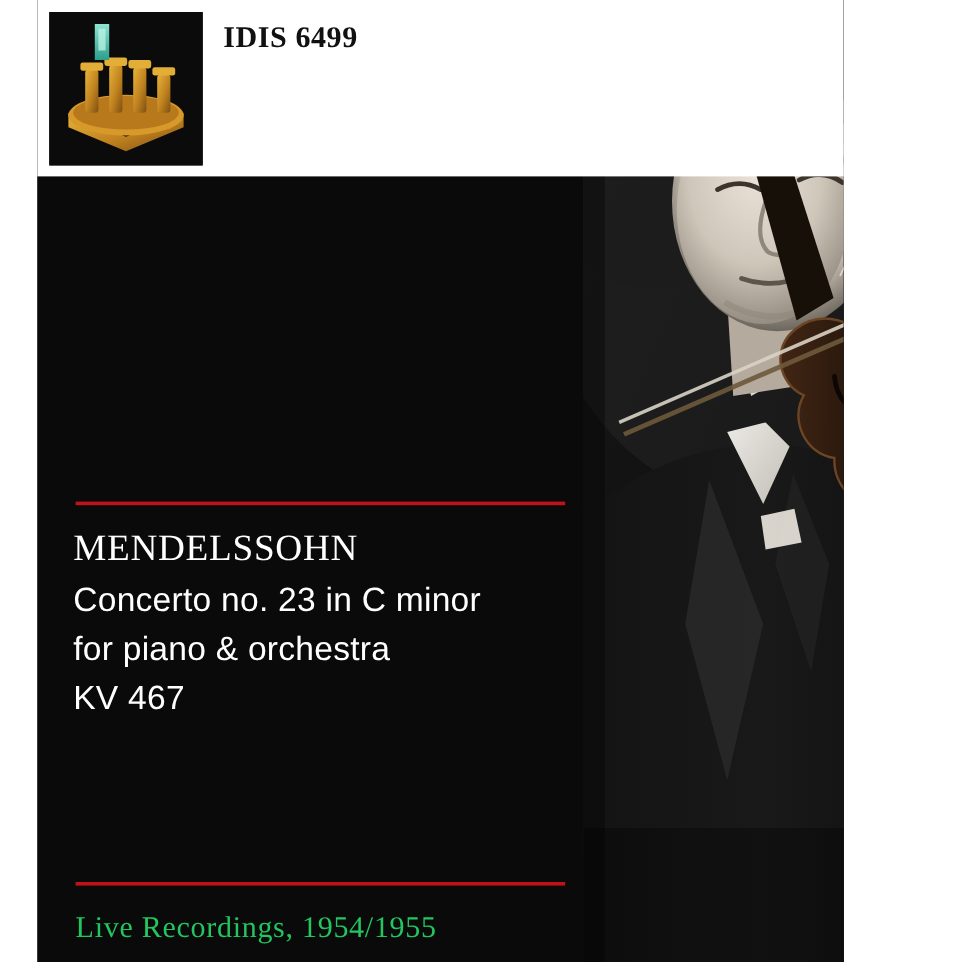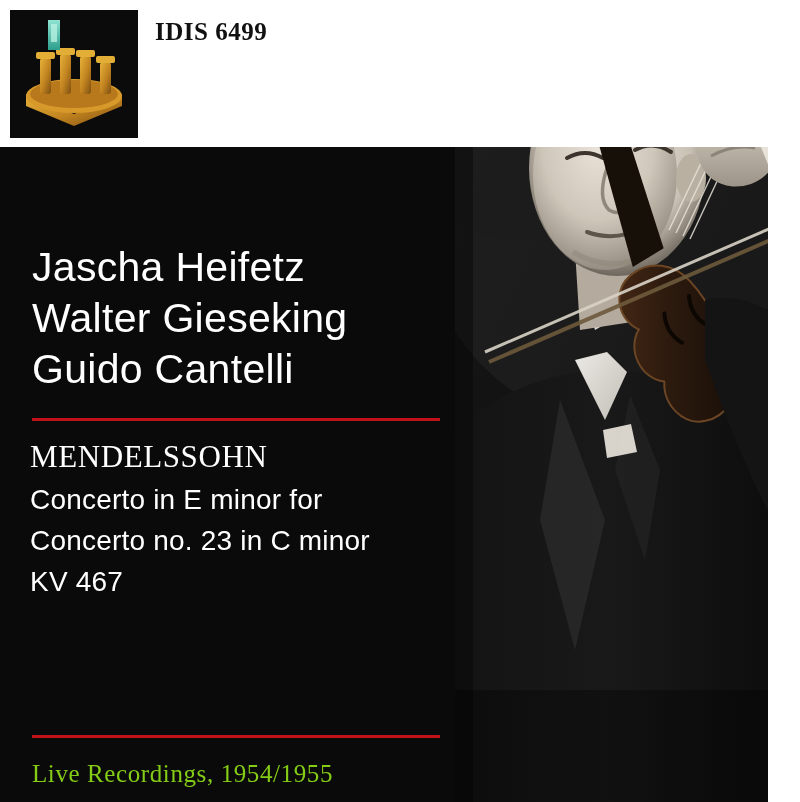--- a/index.html
+++ b/index.html
@@ -5,24 +5,25 @@
   html, body {
     margin: 0;
     padding: 0;
     background: #ffffff;
   }
   body {
     font-family: "Liberation Sans", sans-serif;
   }
   .cover {
     position: relative;
-    width: 768px;
+    width: 672px;
     height: 802px;
     background: #0a0a0a;
     overflow: hidden;
+    margin-left: 31px;
   }
 
   
   .top-band {
     position: absolute;
     left: 0; top: 0;
     width: 800px;
     height: 147px;
     background: #ffffff;
   }
@@ -126,21 +127,21 @@
   }
 
   .live-note {
     position: absolute;
     left: 32px;
     top: 613px;
     font-family: "Liberation Serif", serif;
     font-style: normal;
     font-size: 25px;
     letter-spacing: 0.6px;
-    color: #84cc16;
+    color: #22c55e;
     white-space: nowrap;
   }
 </style>
 </head>
 <body>
 
 <div class="cover">
 
   <div class="photo">
     <svg width="345" height="802" viewBox="0 0 345 802" xmlns="http://www.w3.org/2000/svg">
@@ -295,32 +296,27 @@
       <rect x="66" y="40" width="19" height="7" rx="2" fill="#e3ae36"></rect>
       <rect x="86" y="46" width="19" height="7" rx="2" fill="#e3ae36"></rect>
 
       <path d="M 38 10 L 50 10 L 50 40 L 38 40 Z" fill="url(#tealGrad)"></path>
       <path d="M 41 14 L 47 14 L 47 32 L 41 32 Z" fill="#bdf3e6" opacity="0.75"></path>
     </svg>
   </div>
 
   <div class="text-col">
 
-    <div class="artists">
-      <div class="artist-line">Jascha Heifetz</div>
-      <div class="artist-line">Walter Gieseking</div>
-      <div class="artist-line">Guido Cantelli</div>
-    </div>
 
     <div class="rule rule-top"></div>
 
     <div class="program">
       <div class="composer">MENDELSSOHN</div>
-      <div class="work-line">Concerto in E minor for</div>
       <div class="work-line">Concerto no. 23 in C minor</div>
+      <div class="work-line">for piano &amp; orchestra</div>
       <div class="work-line">KV 467</div>
     </div>
 
     <div class="rule rule-bottom"></div>
 
     <div class="live-note">Live  Recordings, 1954/1955</div>
   </div>
 
 </div>
 

